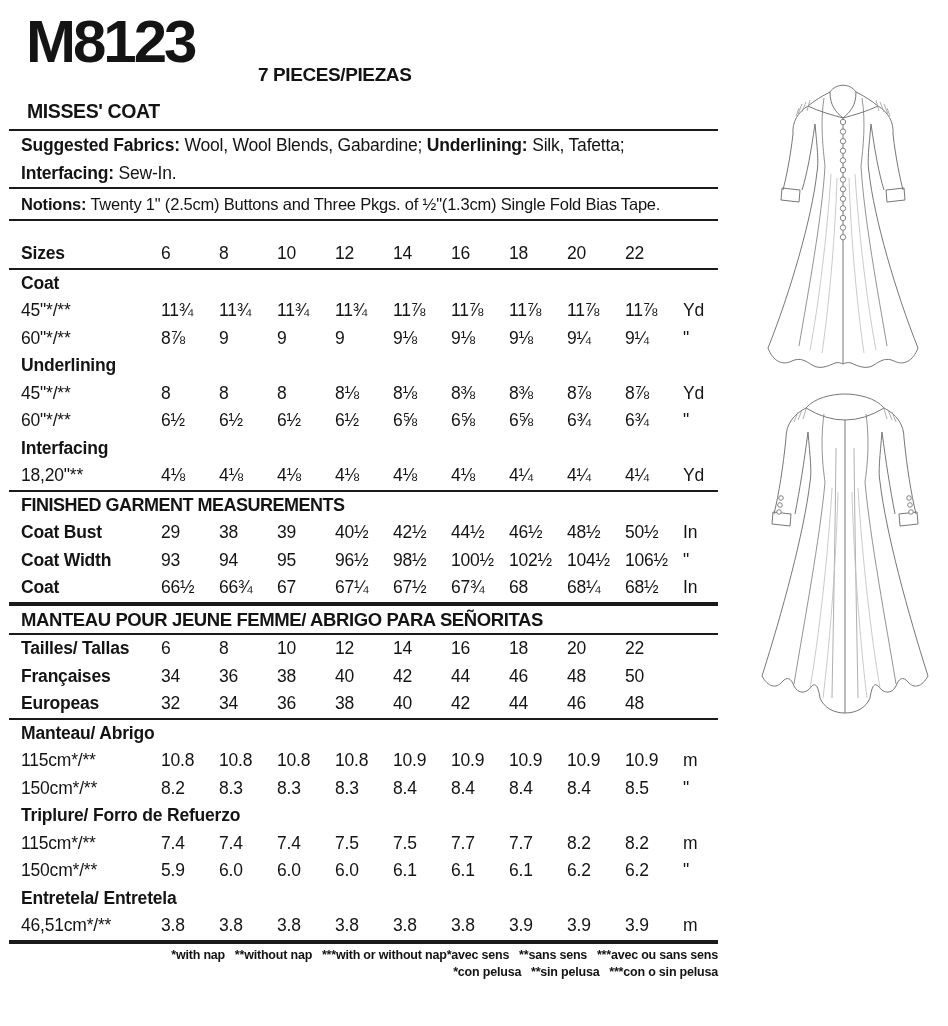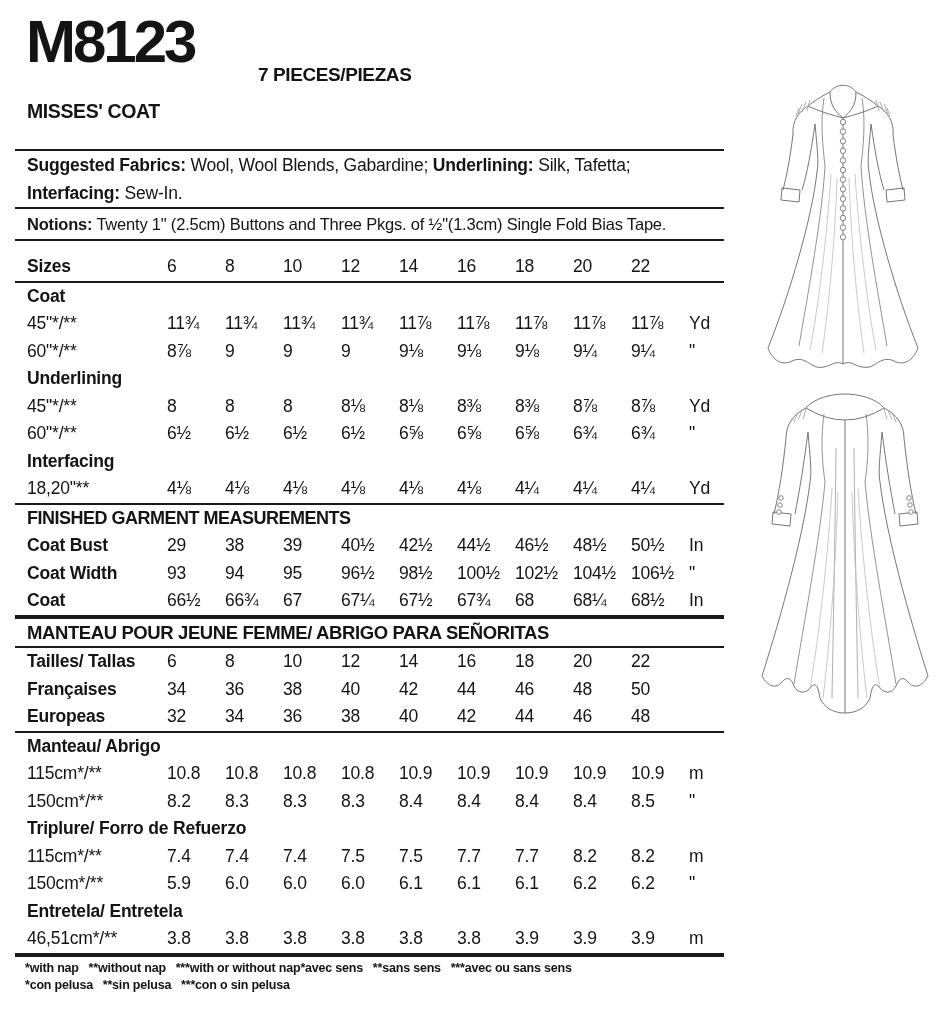--- a/index.html
+++ b/index.html
@@ -5,38 +5,38 @@
   html,body{margin:0;padding:0;}
   body{
     width:948px;height:1026px;position:relative;background:#ffffff;
     color:#141414;font-family:"Liberation Sans",sans-serif;letter-spacing:-0.2px;
     overflow:hidden;
   }
   .abs{position:absolute;}
   #pattern-number{left:26px;top:12px;font-size:60px;font-weight:bold;letter-spacing:-3px;line-height:1;}
   #pieces-label{left:258px;top:64px;font-size:19px;font-weight:bold;letter-spacing:-0.4px;}
   #garment-title{left:27px;top:100px;font-size:19.5px;font-weight:bold;letter-spacing:-0.4px;text-align:right;}
-  #doc-body{left:15px;top:129px;width:709px;margin-top:20px;}
+  #doc-body{left:9px;top:129px;width:709px;}
   .rule{height:2px;background:#1a1a1a;}
   .rule.thick{height:4px;}
   .b{font-weight:bold;}
   #fabric-para{font-size:17.5px;line-height:28px;height:56px;padding-left:12px;}
   #notions-para{font-size:16.5px;line-height:30px;height:30px;padding-left:12px;white-space:nowrap;}
-  #yardage-table{padding-top:12px;}
+  #yardage-table{padding-top:19px;}
   .trow{
     display:grid;grid-template-columns:140px repeat(9,58px) 1fr;
     height:27.5px;line-height:27.5px;font-size:17.5px;padding-left:12px;
     white-space:nowrap;
   }
   .trow.bl .lbl{font-weight:bold;}
   .trow.sec{font-weight:bold;}
   .trow.sec.big{font-size:18px;letter-spacing:-0.5px;}
   .trow.bighead{font-weight:bold;font-size:18.5px;letter-spacing:-0.4px;}
   #footnotes{margin-top:3px;font-size:12.5px;font-weight:bold;line-height:17px;padding-left:10px;}
-  .fnrow{display:flex;justify-content:flex-start;white-space:pre;}
+  .fnrow{display:flex;justify-content:flex-end;white-space:pre;}
   svg{display:block;}
   .sketch{stroke:#777;fill:none;stroke-width:1;}
   .sketch-light{stroke:#bcbcbc;fill:none;stroke-width:0.8;}
   .sketch-mid{stroke:#999;fill:none;stroke-width:0.8;}
   .btn{fill:#fff;stroke:#777;stroke-width:0.9;}
 </style>
 </head>
 <body>
 
 <div class="abs" id="pattern-number">M8123</div>

